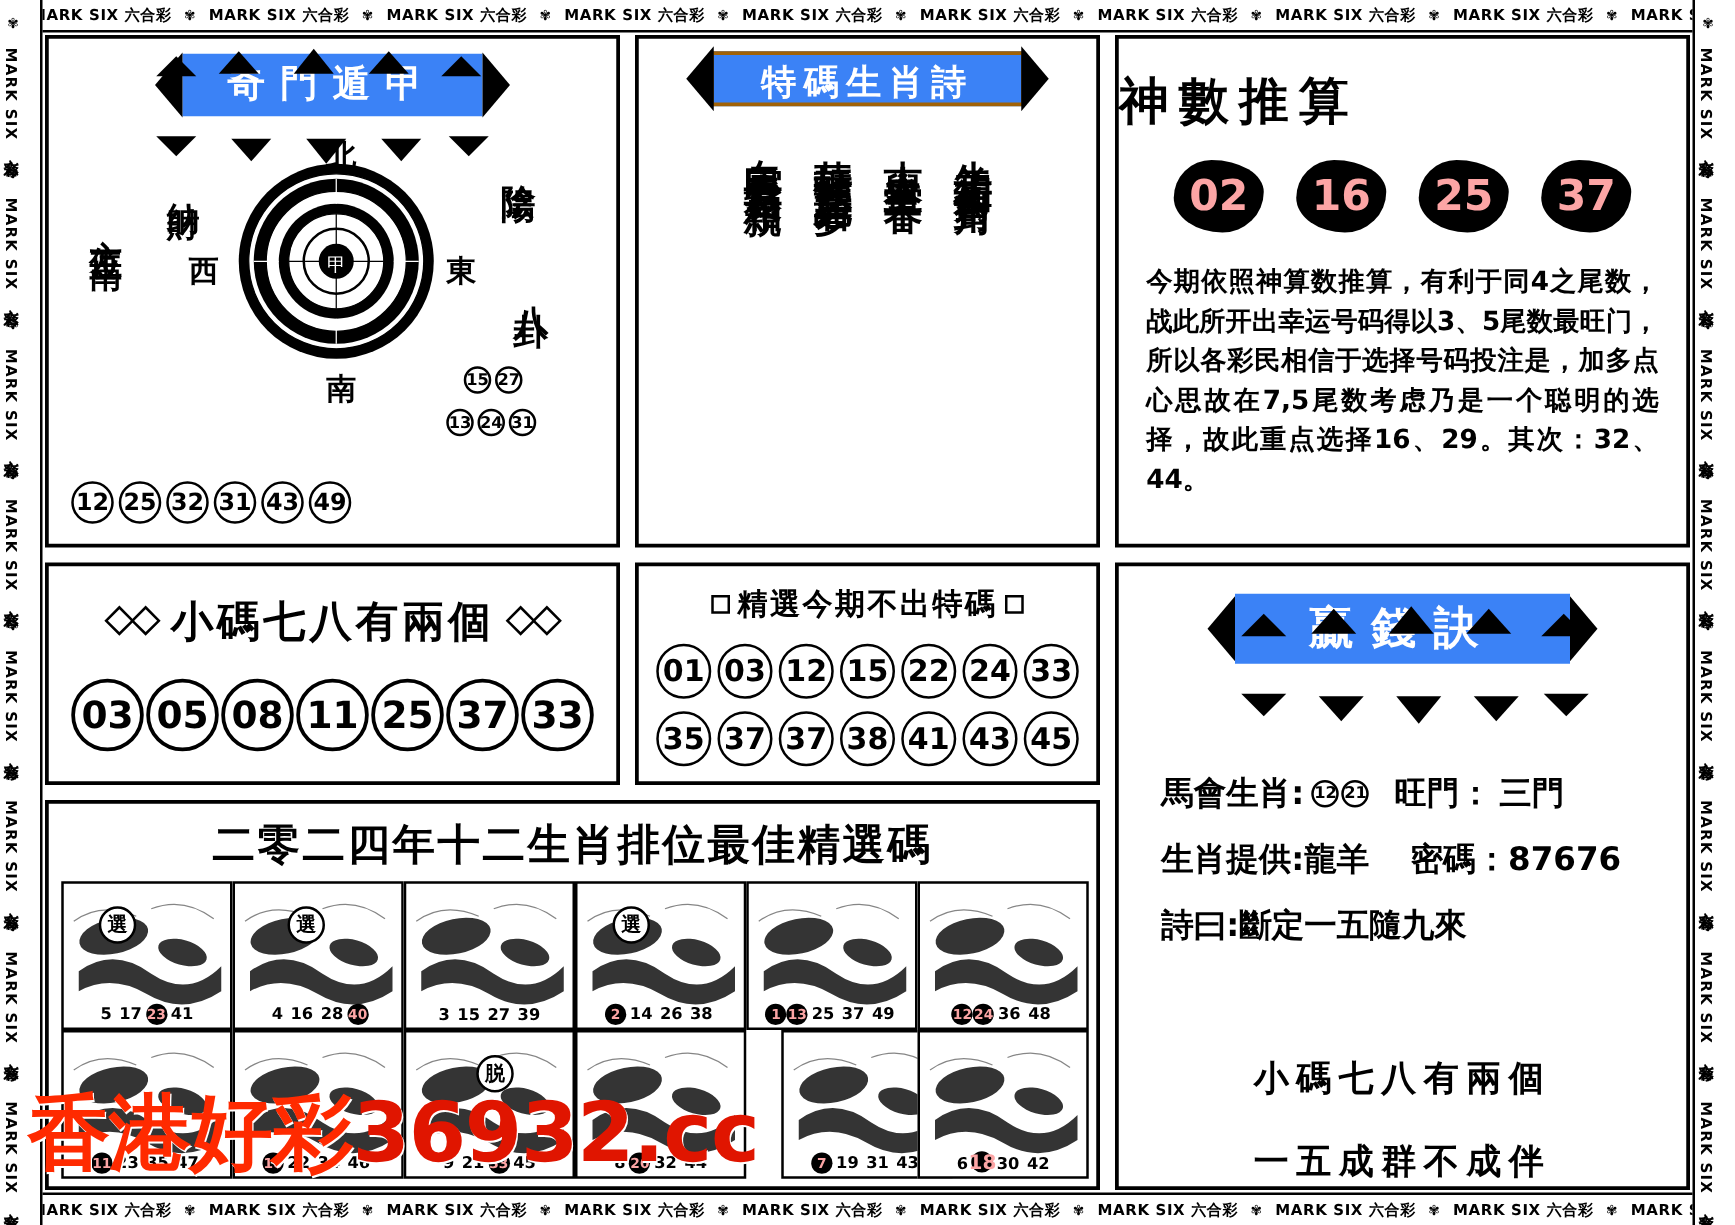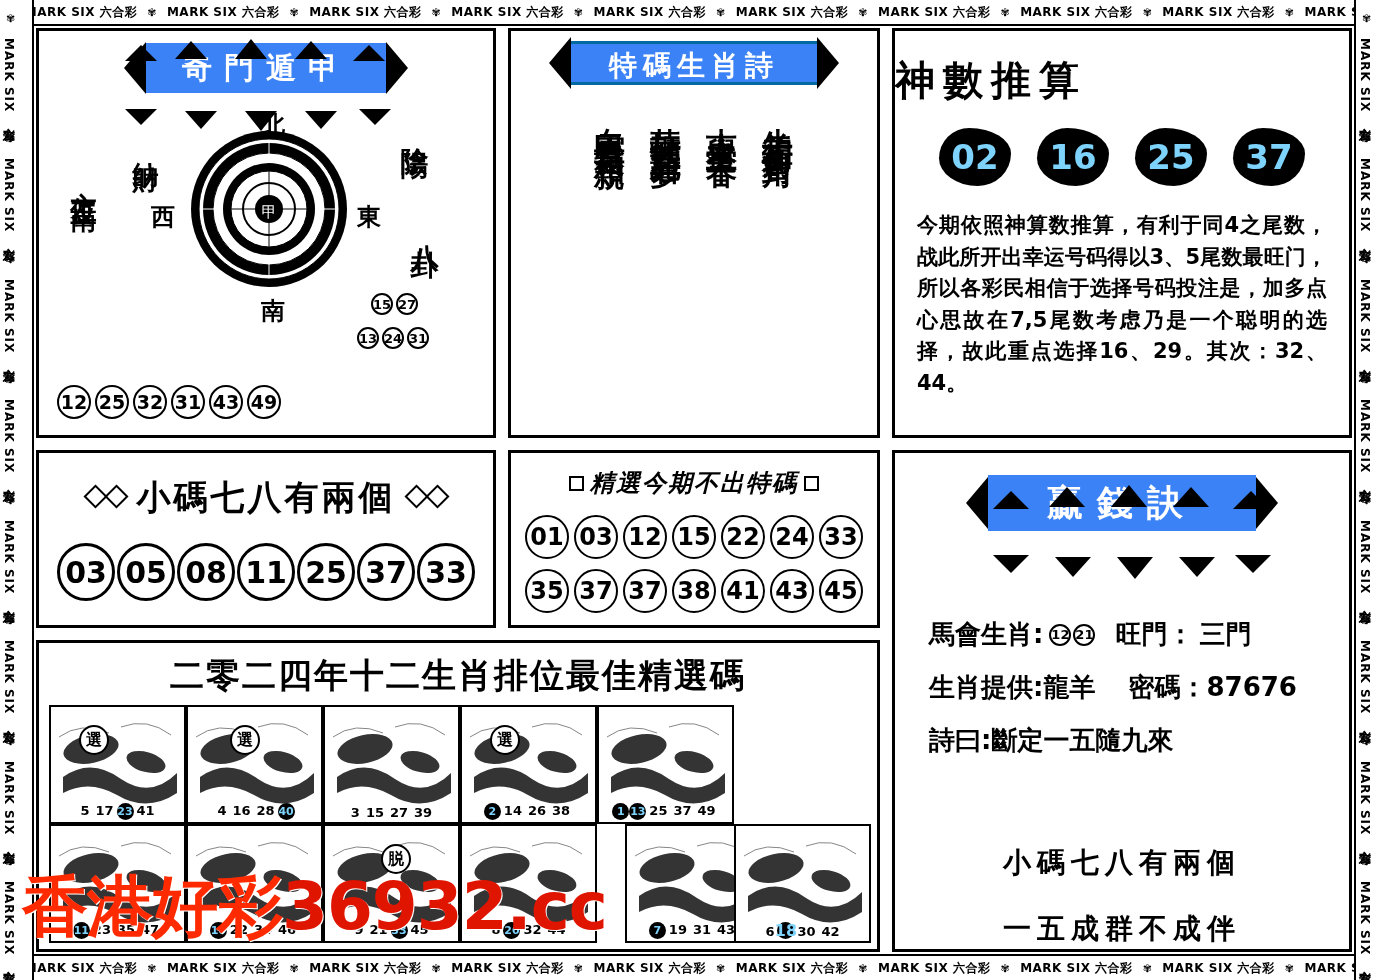--- a/index.html
+++ b/index.html
@@ -46,21 +46,21 @@
   
   .ball {
     display:inline-flex; align-items:center; justify-content:center;
     border:2px solid #000; border-radius:50%;
     font-weight:bold; font-family:"DejaVu Sans", sans-serif;
   }
   .ball-sm { width:34px; height:34px; font-size:19px; }
   .ball-md { width:44px; height:44px; font-size:24px; }
   .ball-lg { width:58px; height:58px; font-size:30px; border-width:3px; }
   .ball-xs { width:22px; height:22px; font-size:13px; border-width:2px; }
-  .ball-solid { background:#000; color:#7dd3fc; }
+  .ball-solid { background:#000; color:#fca5a5; }
 
   .cn { font-family:"DejaVu Sans", sans-serif; }
 
   
   .vtext { writing-mode:vertical-rl; text-orientation:upright; font-size:31px; font-weight:bold; letter-spacing:5px; }
 
   .sq { display:inline-block; width:15px; height:15px; border:2px solid #000; vertical-align:middle; }
 
   .diamond { display:inline-block; width:17px; height:17px; border:2px solid #000; transform:rotate(45deg); margin:0 2px; }
 
@@ -258,21 +258,21 @@
         <span class="ball ball-sm">25</span>
         <span class="ball ball-sm">32</span>
         <span class="ball ball-sm">31</span>
         <span class="ball ball-sm">43</span>
         <span class="ball ball-sm">49</span>
       </div>
   </div>
 
   <div class="panel" style="left:472px; top:0; width:372px; height:410px;">
     <div style="position:relative; height:62px;">
-      <div class="banner cn" style="width:252px; height:44px; line-height:44px; font-size:28px; letter-spacing:6px; margin-top:10px; border:3px solid #0369a1;">
+      <div class="banner cn" style="width:252px; height:44px; line-height:44px; font-size:28px; letter-spacing:6px; margin-top:10px; border:3px solid #a16207;">
         <span>特碼生肖詩</span>
       </div>
     </div>
     <div id="poem-lines" style="display:flex; flex-direction:row-reverse; justify-content:center; gap:14px; padding:0 14px;">
         <div class="cn vtext">牛羊相衝角對角</div>
         <div class="cn vtext">古人學道三千春</div>
         <div class="cn vtext">華軒傾蓋宛若夢</div>
         <div class="cn vtext">白雲青鬆長相親</div>
       </div>
   </div>
@@ -307,21 +307,21 @@
         <span class="ball ball-lg">05</span>
         <span class="ball ball-lg">08</span>
         <span class="ball ball-lg">11</span>
         <span class="ball ball-lg">25</span>
         <span class="ball ball-lg">37</span>
         <span class="ball ball-lg">33</span>
       </div>
   </div>
 
   <div class="panel" style="left:472px; top:422px; width:372px; height:178px;">
-    <div style="display:flex; align-items:center; justify-content:center; gap:6px; margin-top:14px;font-style:italic;">
+    <div style="display:flex; align-items:center; justify-content:center; gap:6px; margin-top:14px;">
       <span class="sq"></span>
       <span class="cn" style="font-size:24px; font-weight:bold; letter-spacing:2px;">精選今期不出特碼</span>
       <span class="sq"></span>
     </div>
     <div id="notout-row1" style="display:flex; justify-content:center; gap:5px; margin-top:16px;">
         <span class="ball ball-md">01</span>
         <span class="ball ball-md">03</span>
         <span class="ball ball-md">12</span>
         <span class="ball ball-md">15</span>
         <span class="ball ball-md">22</span>
@@ -456,20 +456,34 @@
                 <ellipse cx="95" cy="55" rx="20" ry="10" transform="rotate(16 95 55)"></ellipse>
                 <path d="M12 70 Q40 50 70 72 Q100 92 126 66 L126 86 Q96 106 66 88 Q38 72 12 86 Z"></path>
               </g>
               <g stroke="#222" stroke-width="1" fill="none" opacity="0.55">
                 <path d="M8 30 Q30 14 58 26"></path>
                 <path d="M70 20 Q96 10 120 28"></path>
               </g>
             </svg></div>
           <div class="nums"><span class="ball ball-xs ball-solid" style="width:17px;height:17px;font-size:11px;border:none;">1</span><span class="ball ball-xs ball-solid" style="width:17px;height:17px;font-size:11px;border:none;">13</span><span style="margin:0 3px;">25</span><span style="margin:0 3px;">37</span><span style="margin:0 3px;">49</span></div>
         </div>
+        <div class="zcell" style="left:685px; top:0px; width:137px; height:119px;">
+          <div class="art"><svg width="137" height="119" viewBox="0 0 137 119">
+              <g fill="#111" opacity="0.85">
+                <ellipse cx="40" cy="42" rx="28" ry="14" transform="rotate(-12 40 42)"></ellipse>
+                <ellipse cx="95" cy="55" rx="20" ry="10" transform="rotate(16 95 55)"></ellipse>
+                <path d="M12 70 Q40 50 70 72 Q100 92 126 66 L126 86 Q96 106 66 88 Q38 72 12 86 Z"></path>
+              </g>
+              <g stroke="#222" stroke-width="1" fill="none" opacity="0.55">
+                <path d="M8 30 Q30 14 58 26"></path>
+                <path d="M70 20 Q96 10 120 28"></path>
+              </g>
+            </svg></div>
+          <div class="nums"><span class="ball ball-xs ball-solid" style="width:17px;height:17px;font-size:11px;border:none;">12</span><span class="ball ball-xs ball-solid" style="width:17px;height:17px;font-size:11px;border:none;">24</span><span style="margin:0 3px;">36</span><span style="margin:0 3px;">48</span></div>
+        </div>
         <div class="zcell" style="left:0px; top:119px; width:137px; height:119px;">
           <div class="art"><svg width="137" height="119" viewBox="0 0 137 119">
               <g fill="#111" opacity="0.85">
                 <ellipse cx="40" cy="42" rx="28" ry="14" transform="rotate(-12 40 42)"></ellipse>
                 <ellipse cx="95" cy="55" rx="20" ry="10" transform="rotate(16 95 55)"></ellipse>
                 <path d="M12 70 Q40 50 70 72 Q100 92 126 66 L126 86 Q96 106 66 88 Q38 72 12 86 Z"></path>
               </g>
               <g stroke="#222" stroke-width="1" fill="none" opacity="0.55">
                 <path d="M8 30 Q30 14 58 26"></path>
                 <path d="M70 20 Q96 10 120 28"></path>

